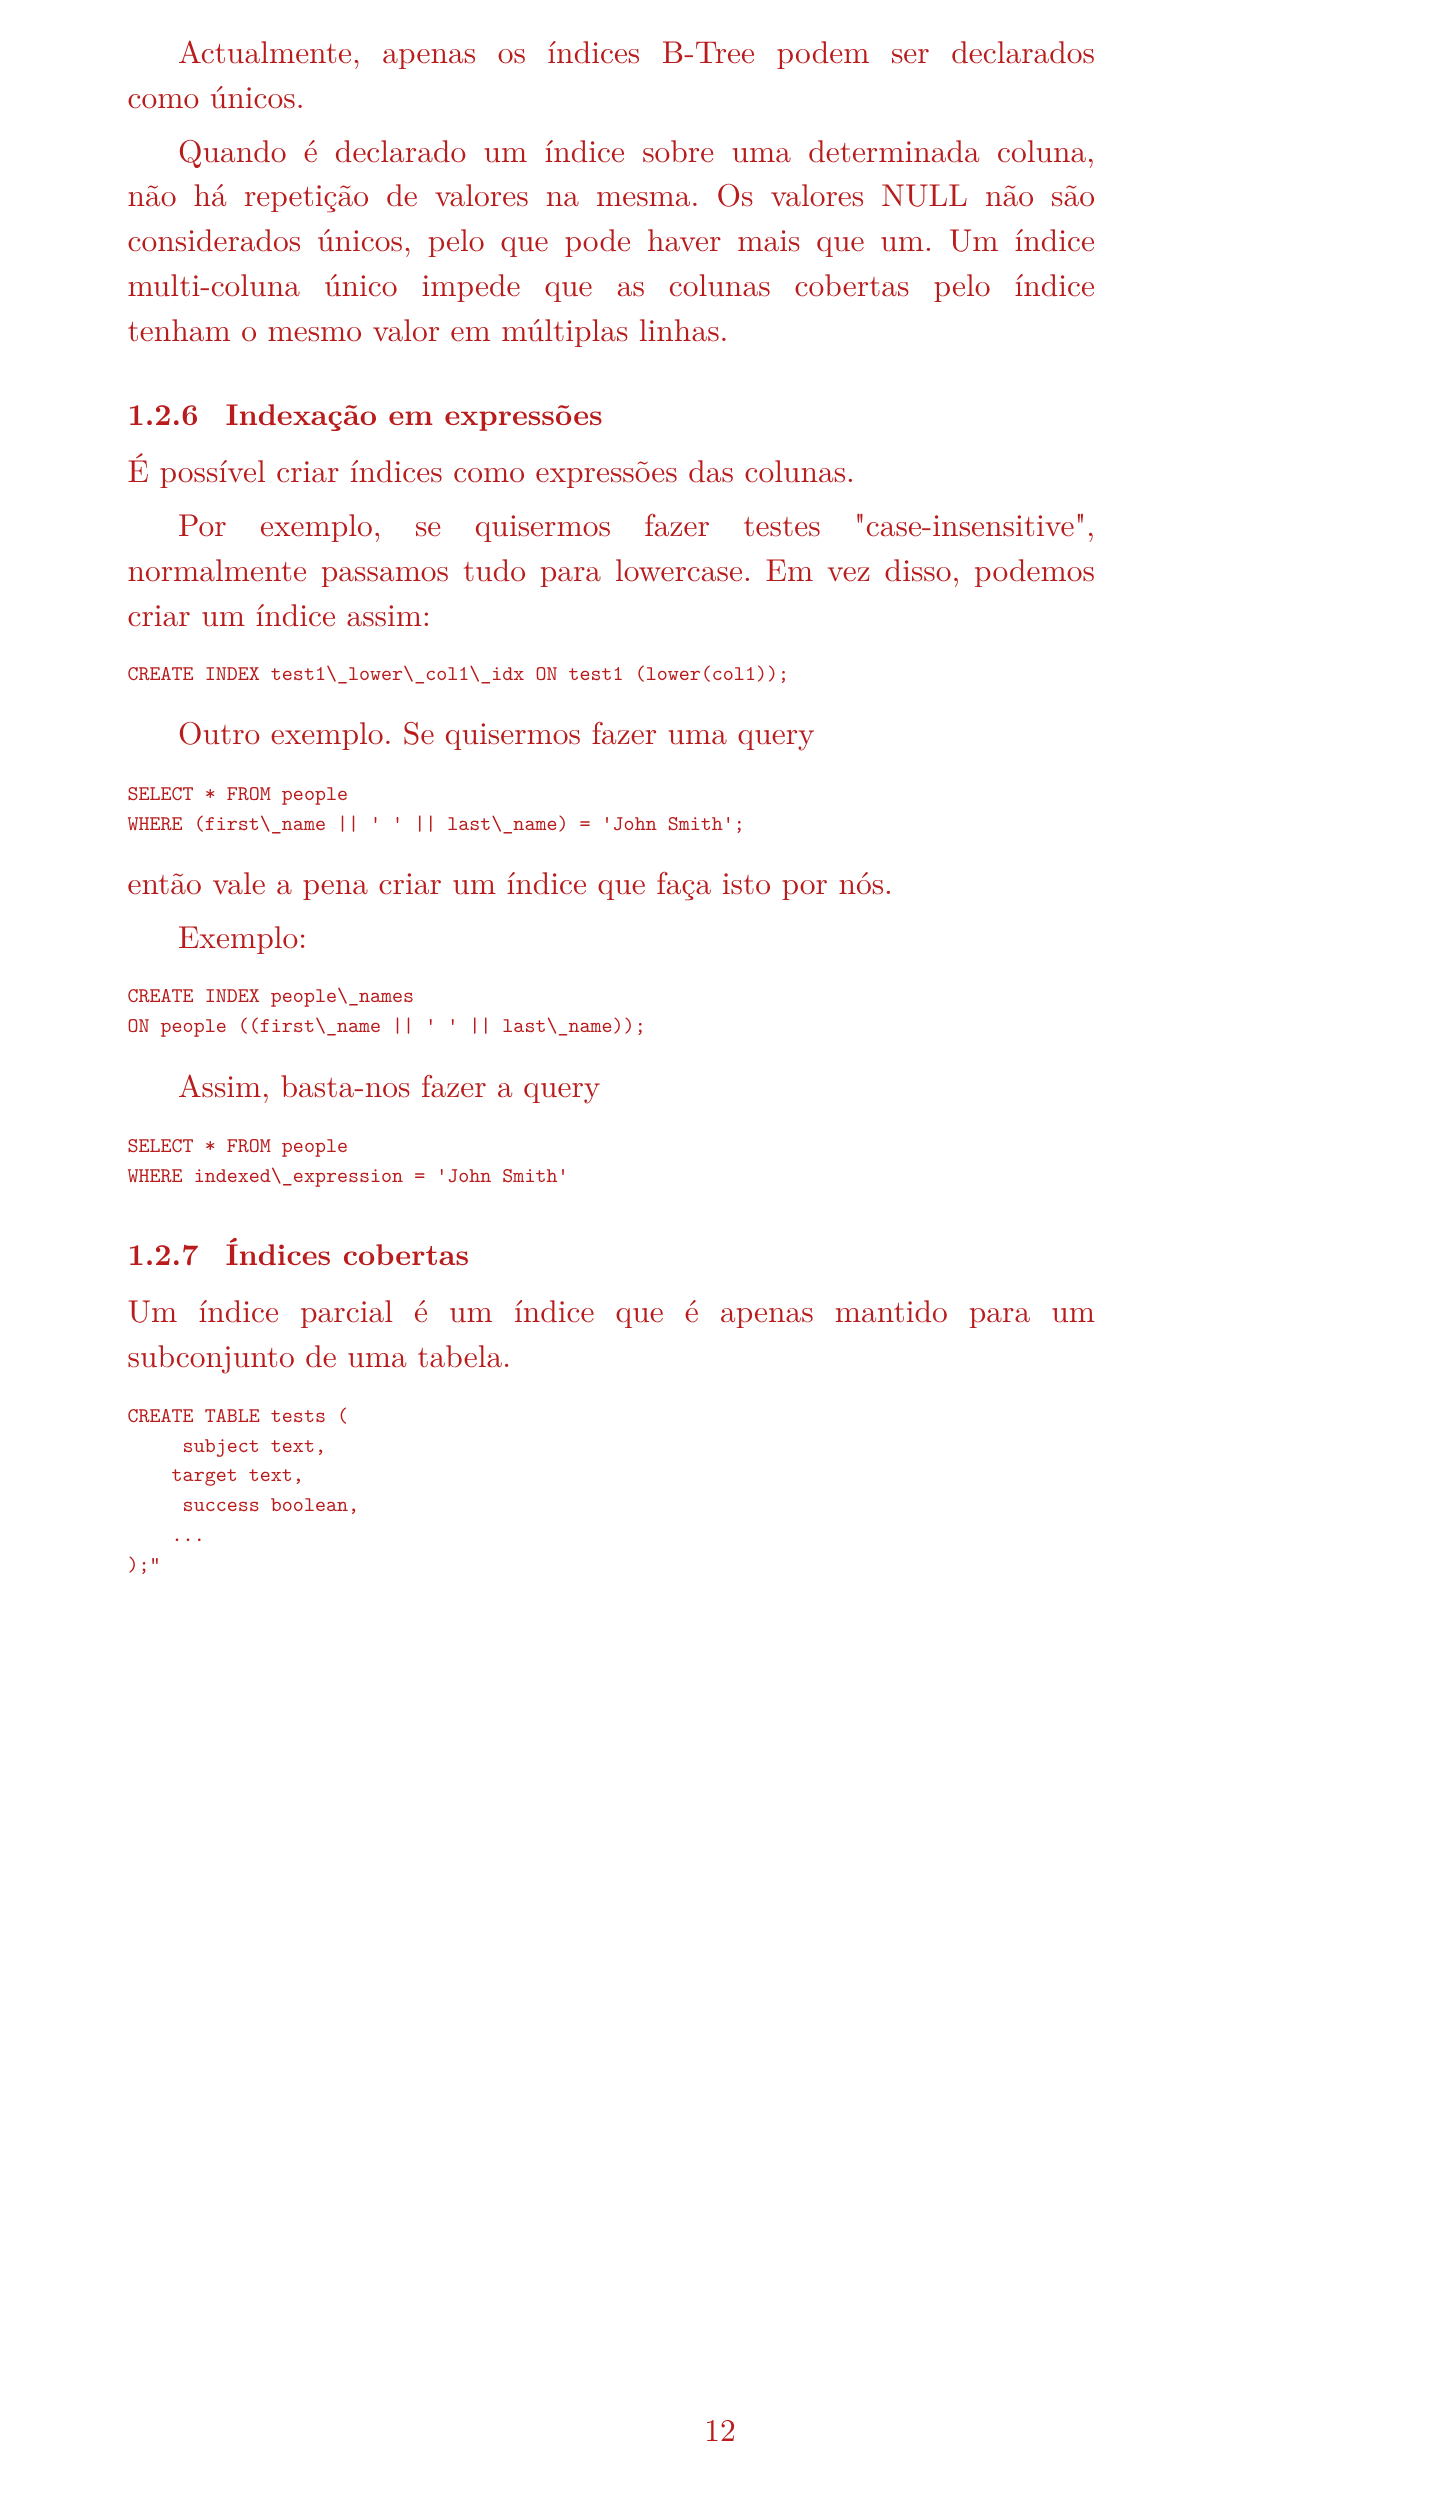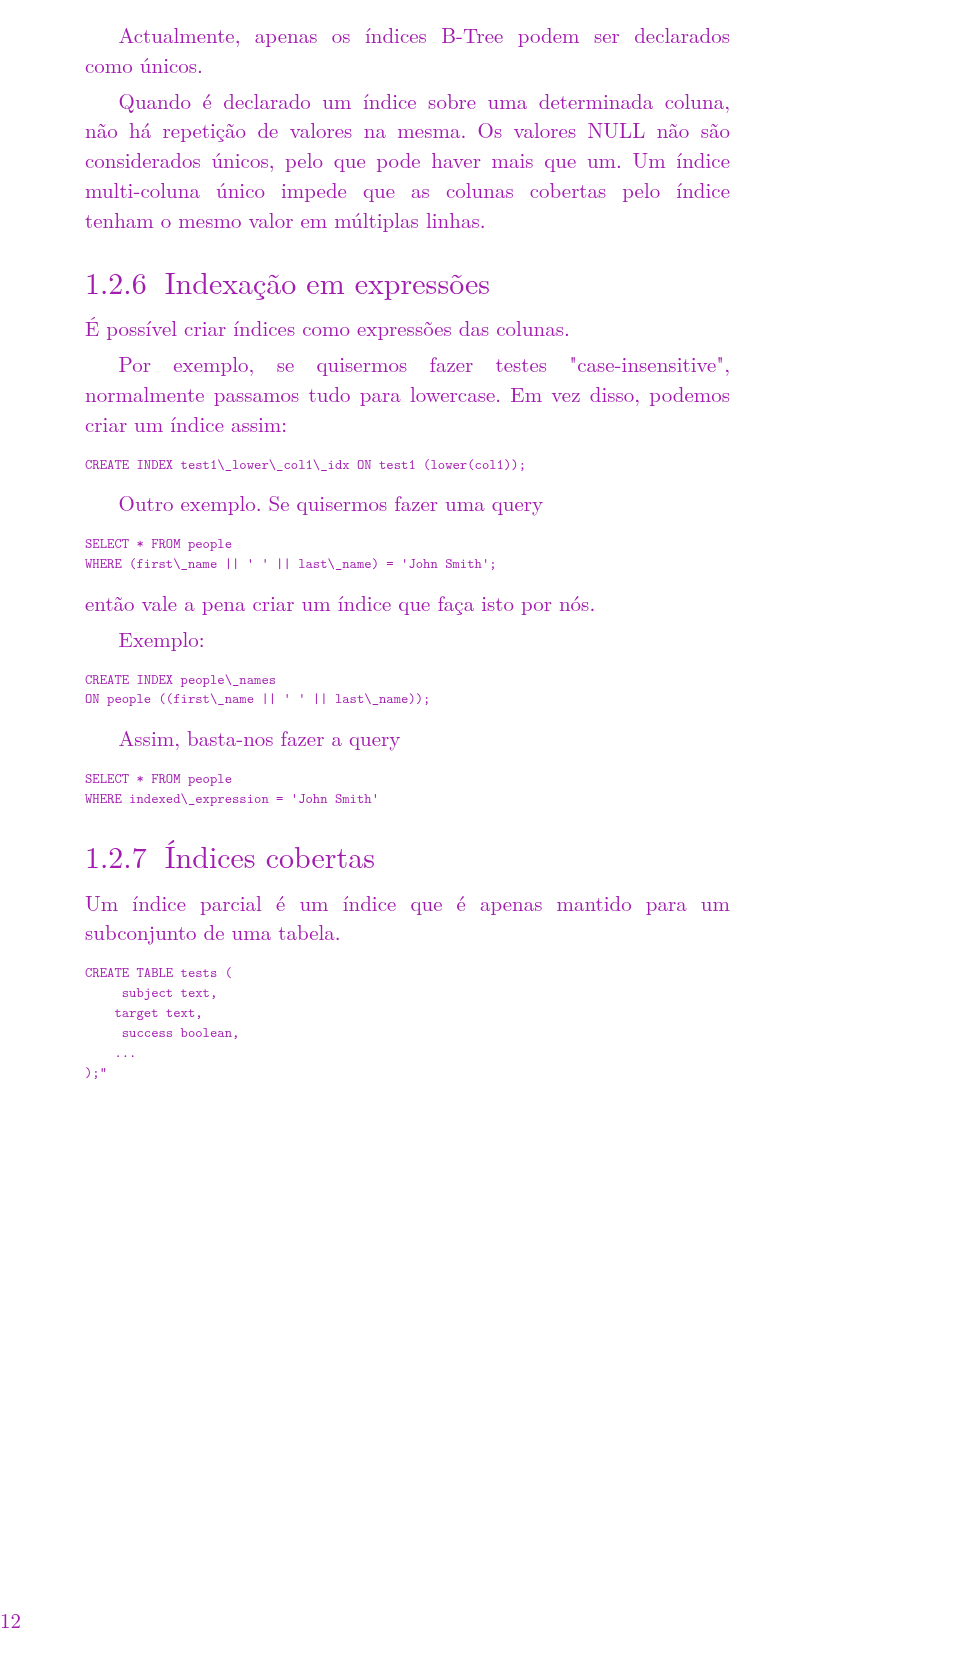--- a/index.html
+++ b/index.html
@@ -9,51 +9,52 @@
     width: 960px;
   }
   .page {
     width: 815px;
     min-height: 1663px;
     padding: 20px 85px 40px 85px;
     box-sizing: border-box;
     font-family: "Latin Modern Roman", "CMU Serif", "Computer Modern", Georgia, serif;
     font-size: 21px;
     line-height: 1.42;
-    color: #a21caf;
+    color: #b91c1c;
     position: relative;
   }
   .para {
     margin: 0 0 6px 0;
     text-align: justify;
   }
   .indent {
     text-indent: 1.6em;
   }
   .section-heading {
     font-family: "Latin Modern Roman", "CMU Serif", Georgia, serif;
-    font-weight: normal;
-    font-size: 30px;
+    font-weight: bold;
+    font-size: 20px;
     margin: 26px 0 10px 0;
   }
   .section-heading .num {
     margin-right: 18px;
   }
   .code-block {
     font-family: "Latin Modern Mono", "CMU Typewriter Text", "Courier New", monospace;
     font-size: 14px;
     white-space: pre;
     margin: 16px 0 14px 0;
     line-height: 1.42;
   }
   .page-num {
     position: absolute;
     bottom: 28px;
     left: 0;
     width: 960px;
+    text-align: center;
     font-size: 21px;
   }
 </style>
 </head>
 <body>
 
 <div class="page">
 
   <p class="para indent">Actualmente, apenas os índices B-Tree podem ser declarados como únicos.</p>
   <p class="para indent">Quando é declarado um índice sobre uma determinada coluna, não há repetição de valores na mesma. Os valores NULL não são considerados únicos, pelo que pode haver mais que um. Um índice multi-coluna único impede que as colunas cobertas pelo índice tenham o mesmo valor em múltiplas linhas.</p>

